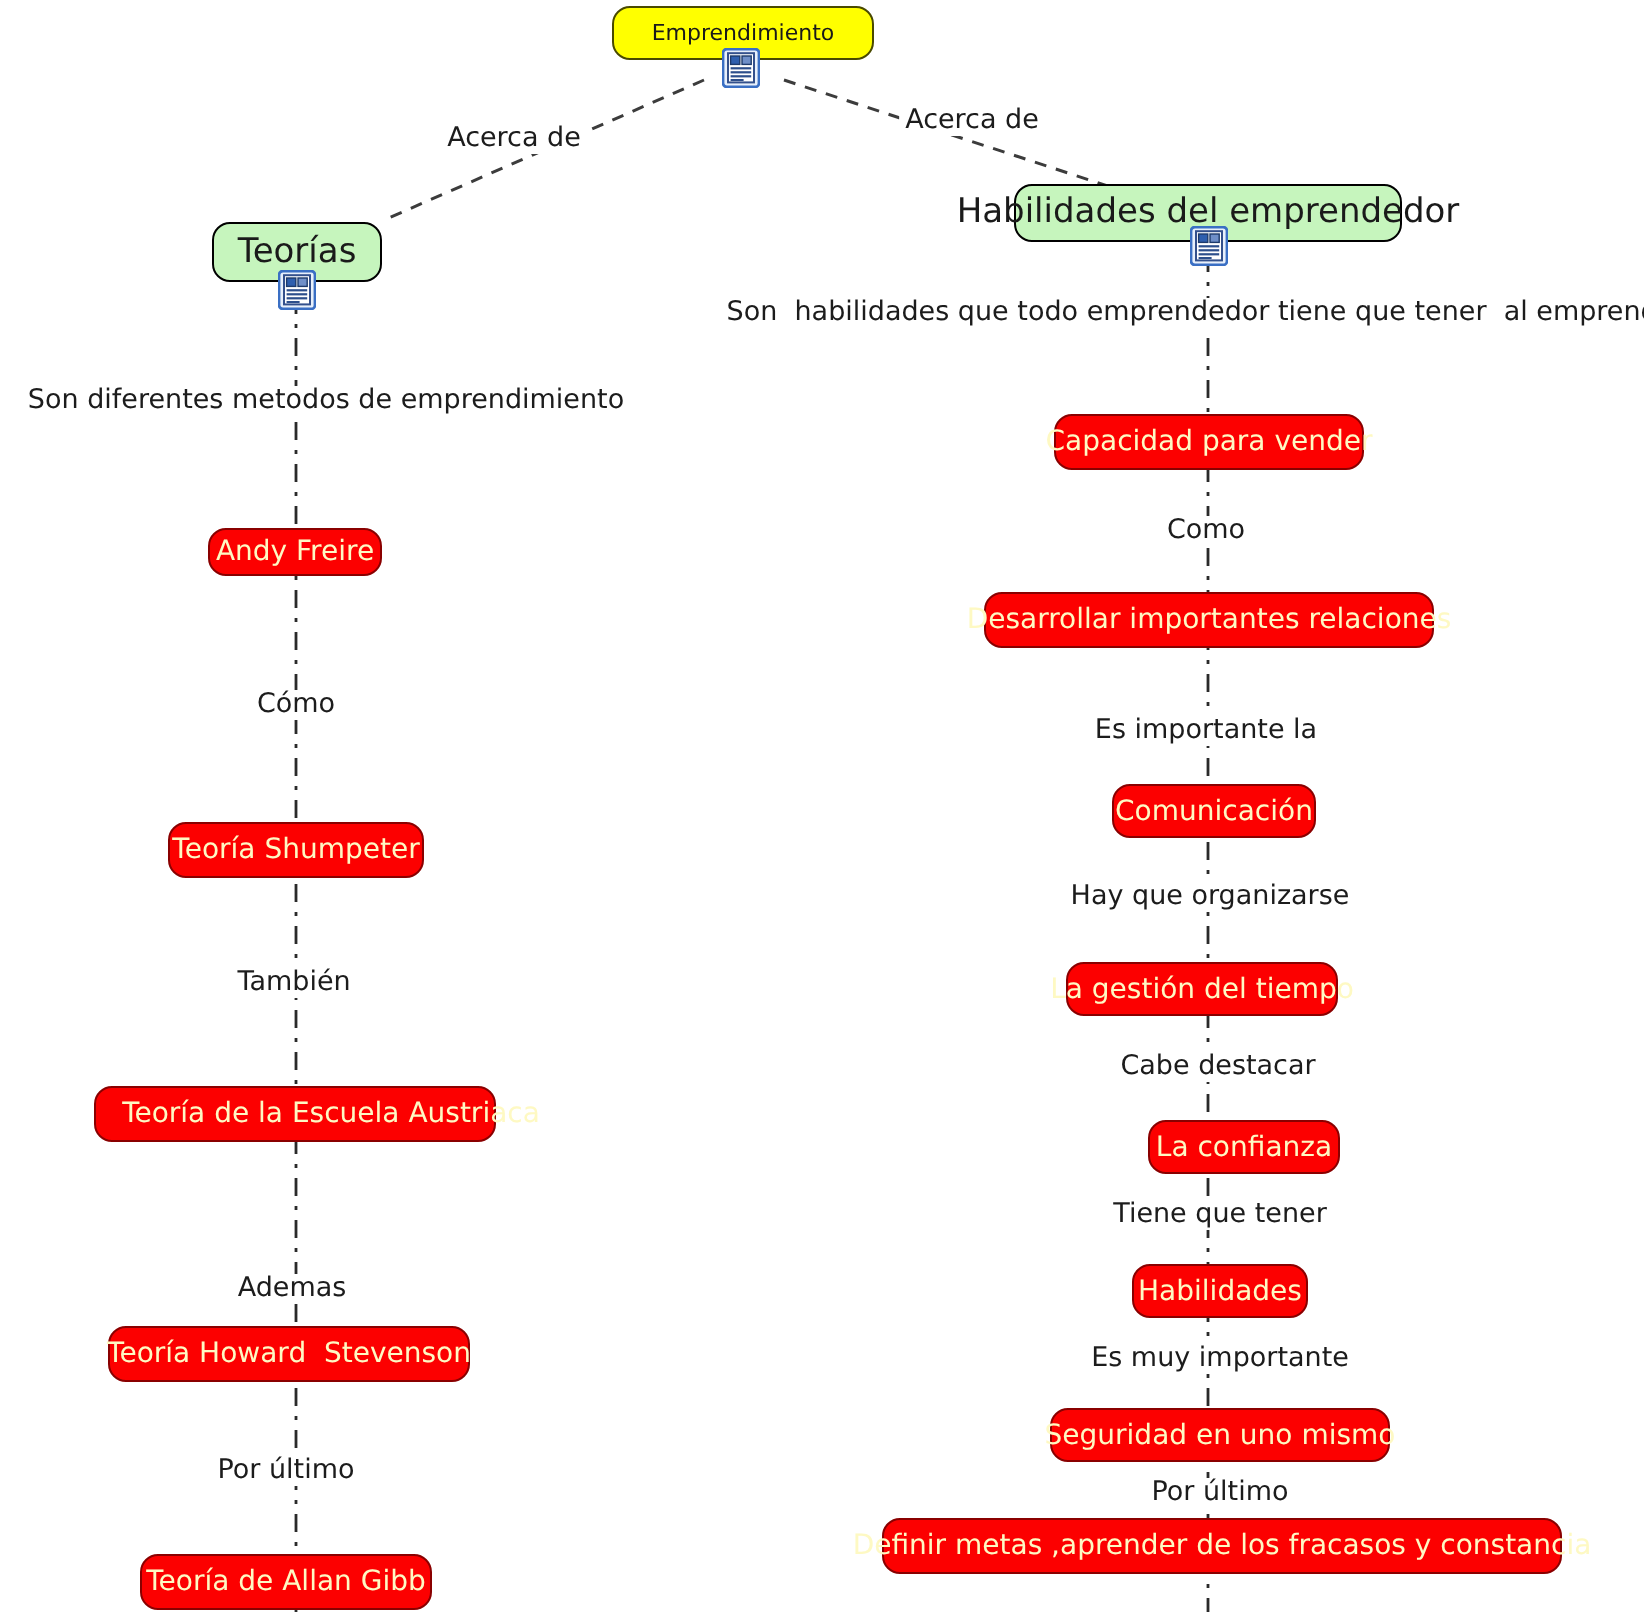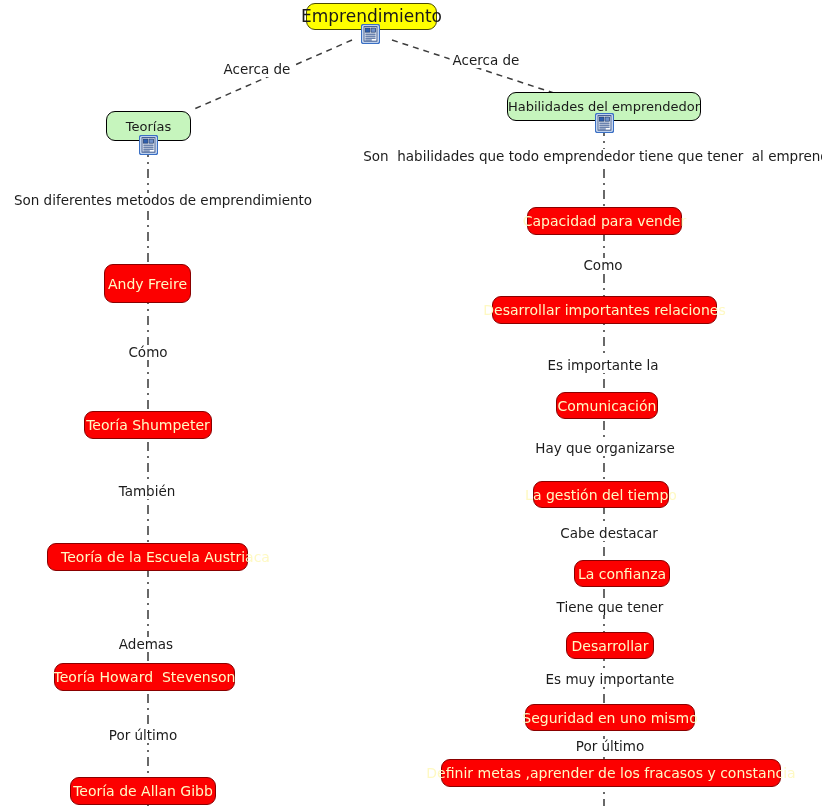--- a/index.html
+++ b/index.html
@@ -34,27 +34,27 @@
     border-radius: 9px;
     border: 1.6px solid #000000;
     white-space: pre;
     text-align: center;
     line-height: 1;
     z-index: 3;
   }
   .node-root {
     background: #ffff00;
     color: #1a1a1a;
-    font-size: 17px;
+    font-size: 11px;
     border-color: #4a4a00;
   }
   .node-green {
     background: #c6f5bd;
     color: #1a1a1a;
-    font-size: 13px;
+    font-size: 17px;
     border-color: #000000;
   }
   .node-red {
     background: #fc0000;
     color: #fef9c3;
     font-size: 14px;
     border-color: #8a0000;
   }
   .label {
     position: absolute;
@@ -92,33 +92,33 @@
     <path d="M 604 127 L 604 806" stroke="#2a2a2a" stroke-width="1.4" fill="none" stroke-dasharray="9,5,2,5"></path>
   </svg>
 
   <div class="node node-root" style="left: 306px; top: 3px; width: 131px; height: 27px;">Emprendimiento</div>
 
   <div class="node node-green" style="left: 106px; top: 111px; width: 85px; height: 30px; text-align: right;">Teorías</div>
 
   <div class="node node-green" style="left: 507px; top: 92px; width: 194px; height: 29px;">Habilidades del emprendedor</div>
 
   <div id="left-nodes">
-      <div class="node node-red" style="left: 104px; top: 264px; width: 87px; height: 39px;">Andy Freire</div>
+      <div class="node node-red" style="left: 104px; top: 264px; width: 87px; height: 24px;">Andy Freire</div>
       <div class="node node-red" style="left: 84px; top: 411px; width: 128px; height: 28px;">Teoría Shumpeter</div>
       <div class="node node-red" style="left: 47px; top: 543px; width: 201px; height: 28px; padding-left: 36px;">Teoría de la Escuela Austriaca</div>
       <div class="node node-red" style="left: 54px; top: 663px; width: 181px; height: 28px;">Teoría Howard  Stevenson</div>
       <div class="node node-red" style="left: 70px; top: 777px; width: 146px; height: 28px;">Teoría de Allan Gibb</div>
     </div>
   <div id="right-nodes">
       <div class="node node-red" style="left: 527px; top: 207px; width: 155px; height: 28px;">Capacidad para vender</div>
       <div class="node node-red" style="left: 492px; top: 296px; width: 225px; height: 28px;">Desarrollar importantes relaciones</div>
       <div class="node node-red" style="left: 556px; top: 392px; width: 102px; height: 27px;">Comunicación</div>
       <div class="node node-red" style="left: 533px; top: 481px; width: 136px; height: 27px;">La gestión del tiempo</div>
       <div class="node node-red" style="left: 562px; top: 560px; width: 96px; height: 27px; margin-left: 12px;">La confianza</div>
-      <div class="node node-red" style="left: 566px; top: 632px; width: 88px; height: 27px;">Desarrollar</div>
+      <div class="node node-red" style="left: 566px; top: 632px; width: 88px; height: 27px;">Habilidades</div>
       <div class="node node-red" style="left: 525px; top: 704px; width: 170px; height: 27px;">Seguridad en uno mismo</div>
       <div class="node node-red" style="left: 441px; top: 759px; width: 340px; height: 28px;">Definir metas ,aprender de los fracasos y constancia</div>
     </div>
 
   <div id="labels">
       <div class="label label-center" style="left: 257px; top: 62px;">Acerca de</div>
       <div class="label label-center" style="left: 486px; top: 53px;">Acerca de</div>
       <div class="label label-center" style="left: 603px; top: 149px;">Son  habilidades que todo emprendedor tiene que tener  al emprender</div>
       <div class="label label-center" style="left: 163px; top: 193px;">Son diferentes metodos de emprendimiento</div>
       <div class="label label-center" style="left: 148px; top: 345px;">Cómo</div>

